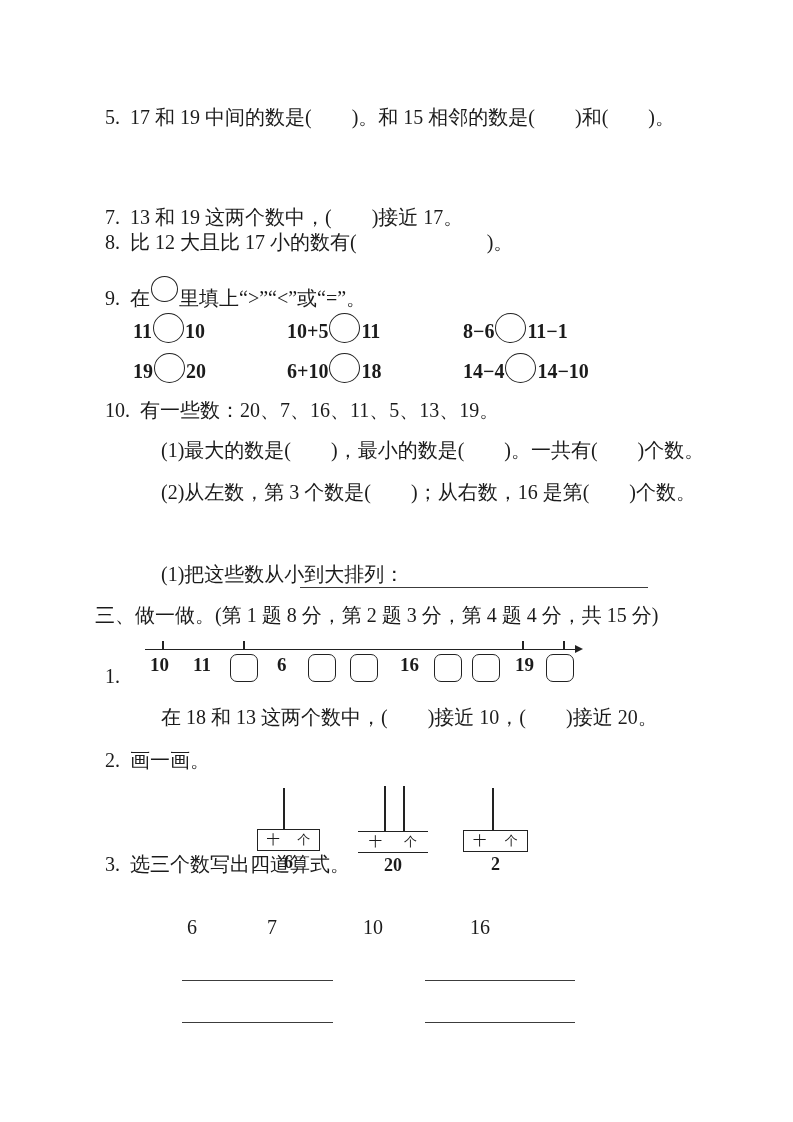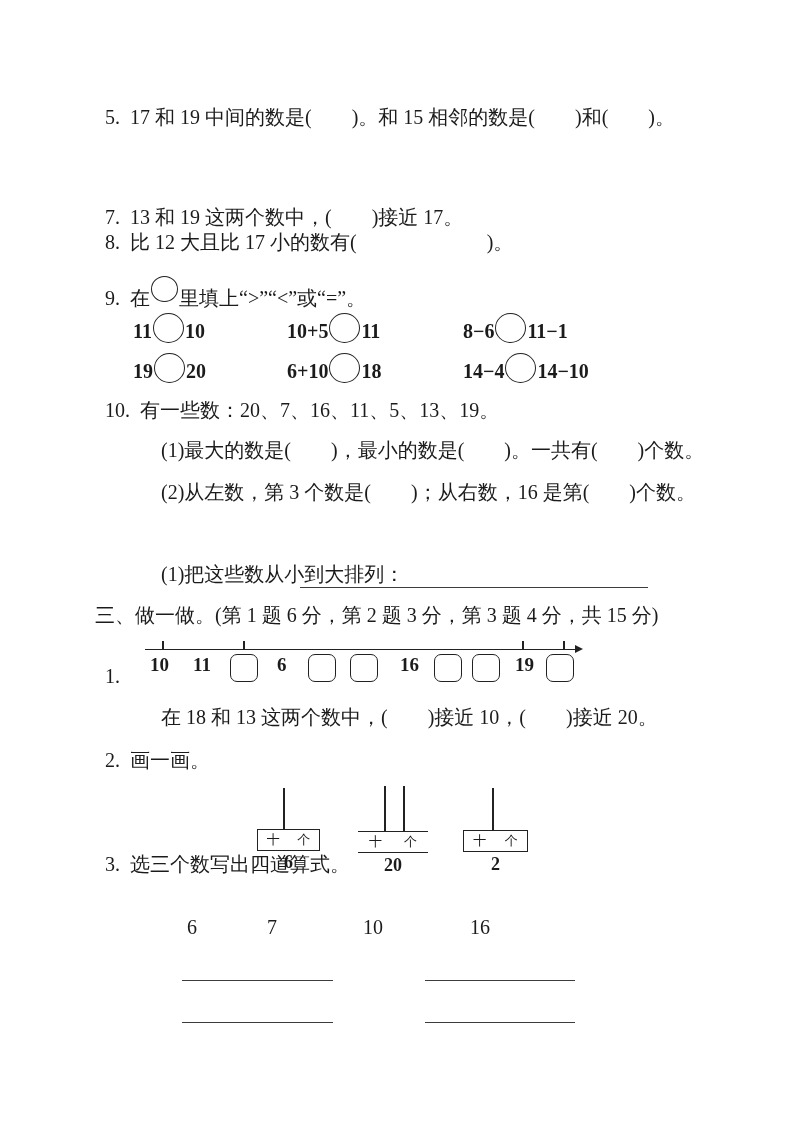--- a/index.html
+++ b/index.html
@@ -93,21 +93,21 @@
   </div>
 
   <div class="line" style="top:398px">
     <span class="qnum">10.</span><span>有一些数：20、7、16、11、5、13、19。</span>
   </div>
   <div class="line indent" style="top:438px">(1)最大的数是(&nbsp;&nbsp;&nbsp;&nbsp;&nbsp;&nbsp;&nbsp;&nbsp;)，最小的数是(&nbsp;&nbsp;&nbsp;&nbsp;&nbsp;&nbsp;&nbsp;&nbsp;)。一共有(&nbsp;&nbsp;&nbsp;&nbsp;&nbsp;&nbsp;&nbsp;&nbsp;)个数。</div>
   <div class="line indent" style="top:480px">(2)从左数，第 3 个数是(&nbsp;&nbsp;&nbsp;&nbsp;&nbsp;&nbsp;&nbsp;&nbsp;)；从右数，16 是第(&nbsp;&nbsp;&nbsp;&nbsp;&nbsp;&nbsp;&nbsp;&nbsp;)个数。</div>
   <div class="line indent" style="top:562px">(1)把这些数从小到大排列：</div>
   <div class="u-line" style="left:300px; top:587px; width:348px"></div>
 
-  <div class="line" style="left:95px; top:603px">三、做一做。(第 1 题 6 分，第 2 题 3 分，第 3 题 4 分，共 15 分)</div>
+  <div class="line" style="left:95px; top:603px">三、做一做。(第 1 题 8 分，第 2 题 3 分，第 4 题 4 分，共 15 分)</div>
 
   <div class="line" style="top:664px">1.</div>
   <div class="numberline">
     <div class="nl-axis"></div>
     <div class="nl-arrow"></div>
     <div class="nl-tick" style="left:22px"></div>
     <div class="nl-tick" style="left:103px"></div>
     <div class="nl-tick" style="left:382px"></div>
     <div class="nl-tick" style="left:423px"></div>
 

